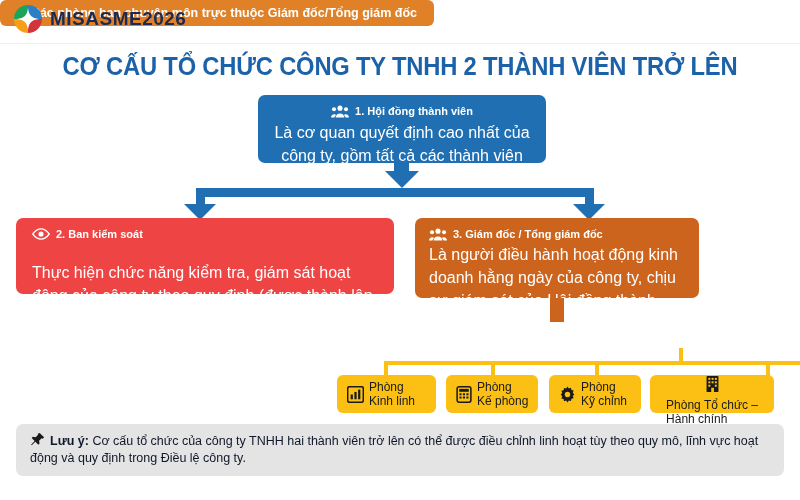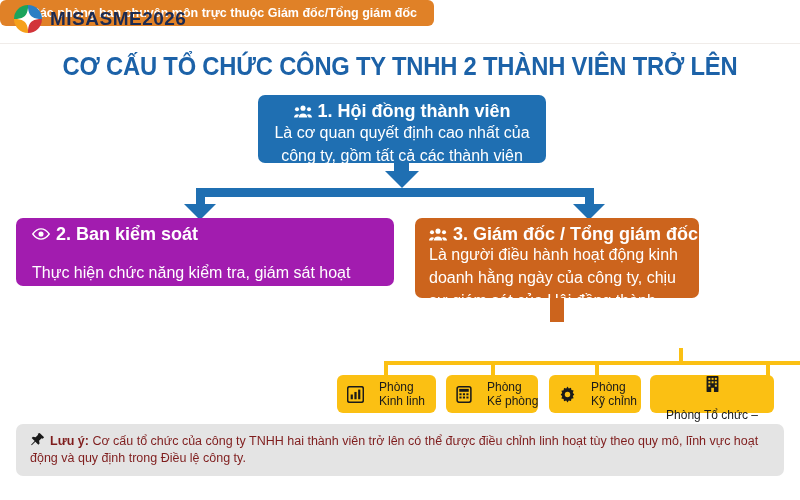--- a/index.html
+++ b/index.html
@@ -38,37 +38,37 @@
     position:absolute;left:0;top:52px;width:800px;text-align:center;
     font-size:25px;font-weight:bold;color:#1C62A8;
     letter-spacing:-0.2px;
     transform:scaleX(0.95);transform-origin:center top;
     white-space:nowrap;
   }
 
   
   .box{position:absolute;border-radius:7px;color:#ffffff;box-sizing:border-box;}
   .box .bx-head{
-    font-size:18px;font-weight:bold;line-height:16px;
+    font-size:11px;font-weight:bold;line-height:16px;
     display:flex;align-items:center;gap:6px;
     white-space:nowrap;
   }
   .box .bx-body{font-size:16px;line-height:23px;}
 
   
   .box-1{
     left:258px;top:95px;width:288px;height:68px;background:#1F6FB2;
     padding:8px 12px 0 12px;
   }
   .box-1 .bx-head{justify-content:center;}
   .box-1 .bx-body{text-align:center;margin-top:2px;}
 
   
   .box-2{
-    left:16px;top:218px;width:378px;height:68px;background:#a21caf;
+    left:16px;top:218px;width:378px;height:76px;background:#ef4444;
     padding:8px 14px 0 16px;
   }
   .box-2 .bx-body{margin-top:19px;}
 
   
   .box-3{
     left:415px;top:218px;width:284px;height:80px;background:#CC641D;
     padding:8px 12px 0 14px;
   }
   .box-3 .bx-body{margin-top:1px;}
@@ -112,32 +112,32 @@
 
   
   .y-line{position:absolute;background:#FBC013;}
   .y-vert-top{left:679px;top:348px;width:4px;height:14px;}
   .y-horiz{left:384px;top:361px;width:590px;height:4px;}
   .y-drop{top:361px;width:4px;height:17px;position:absolute;background:#FBC013;}
 
   
   .dept{
     position:absolute;top:375px;height:38px;background:#FBC013;border-radius:6px;
-    display:flex;align-items:center;gap:15px;
+    display:flex;align-items:center;gap:5px;
     color:#1a1a1a;font-size:12px;line-height:14px;
     padding:0 10px;box-sizing:border-box;
   }
   .dept .d-label{white-space:nowrap;}
 
   
   .note{
     position:absolute;left:16px;top:424px;width:768px;height:52px;
     background:#E4E4E4;border-radius:7px;
     padding:8px 14px 0 14px;box-sizing:border-box;
-    font-size:12.5px;line-height:17px;color:#7f1d1d;
+    font-size:12.5px;line-height:17px;color:#0f172a;
   }
   .note b{font-weight:bold;}
   .pin{display:inline-block;vertical-align:-2px;margin-right:5px;}
 
   svg{display:block;}
 </style>
 </head>
 <body>
 
 <div class="page">

